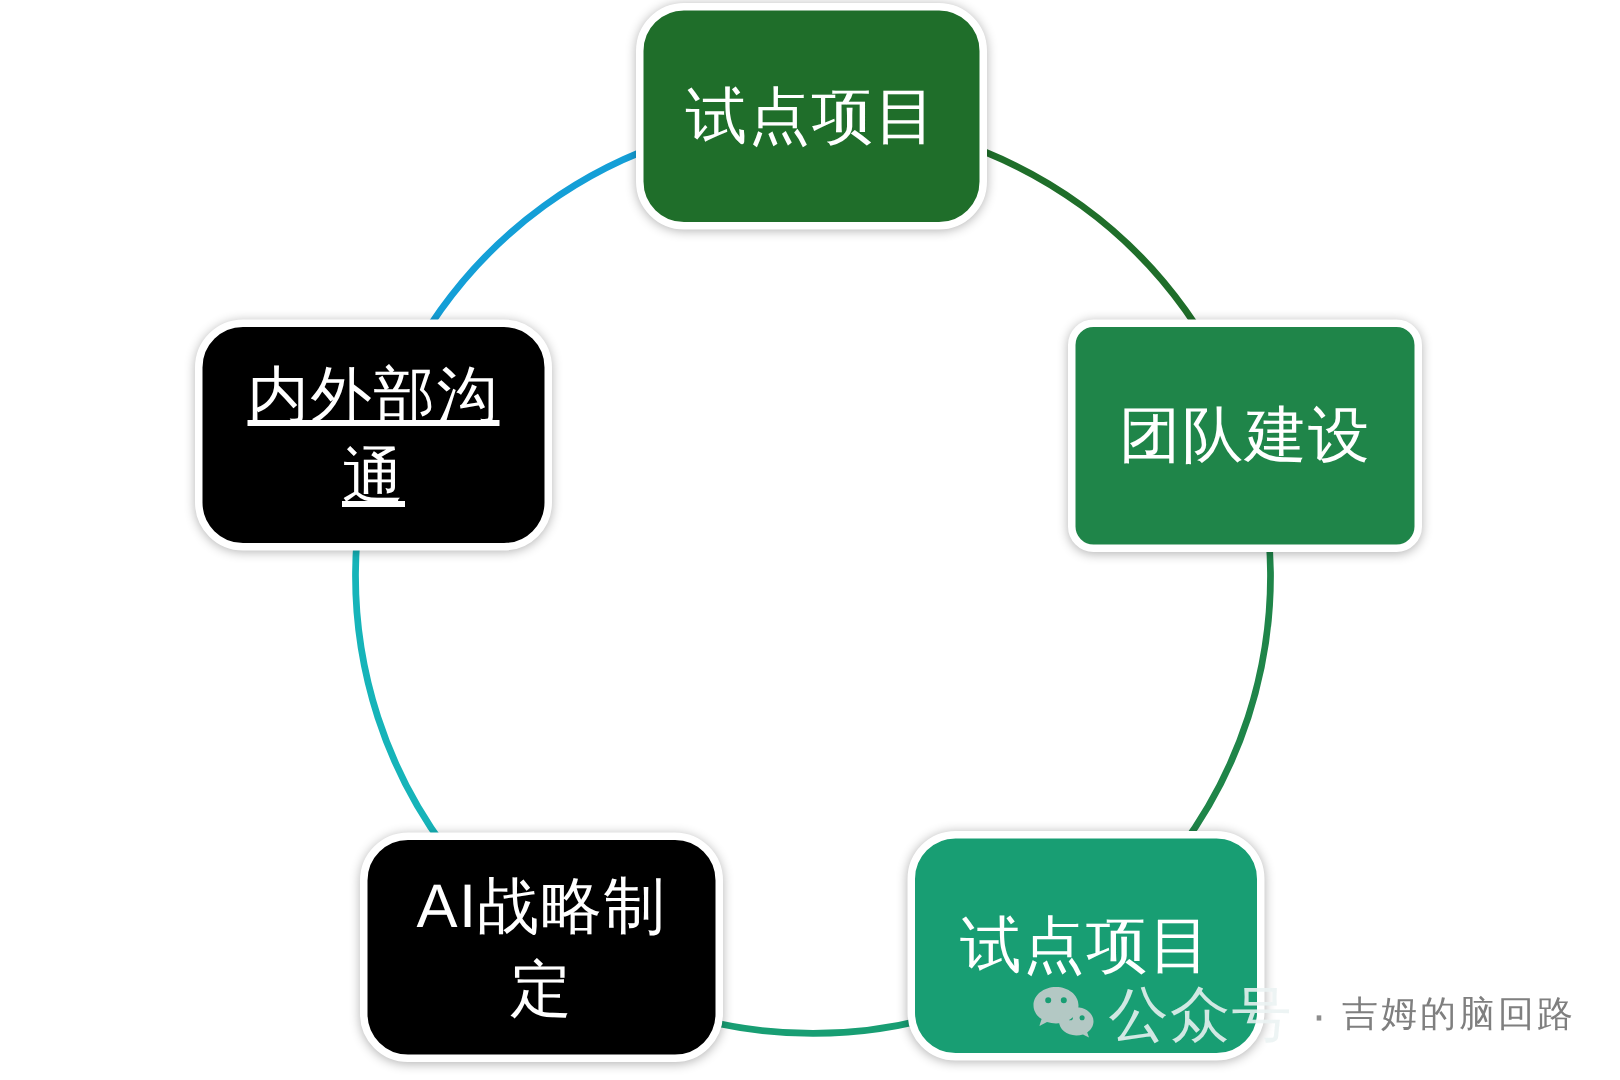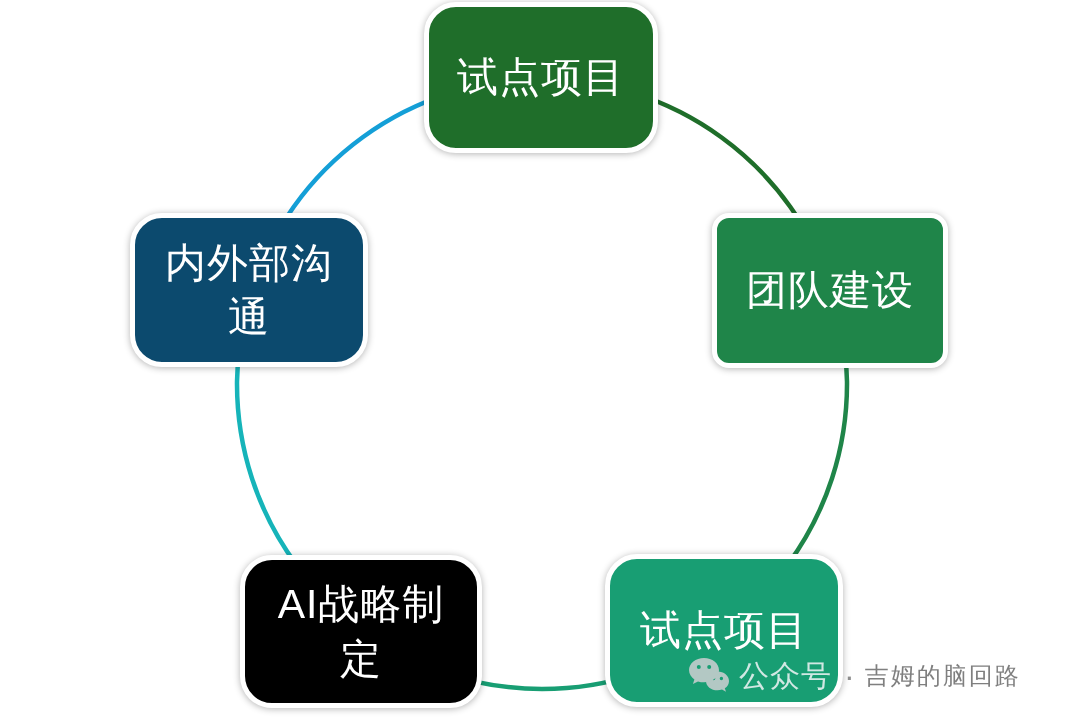--- a/index.html
+++ b/index.html
@@ -42,21 +42,21 @@
   .node-comms   {left:130px;top:213px;width:238px;height:154px;}
   .watermark{
     position:absolute;
     left:688px;top:654px;
     display:flex;align-items:center;
     height:44px;
     white-space:nowrap;
   }
   .wm-icon{width:42px;height:38px;margin-right:9px;opacity:0.88;}
   .wm-platform{
-    font-size:30px;
+    font-size:40px;
     color:rgba(235,242,242,0.88);
     letter-spacing:1px;
   }
   .wm-sep{
     font-size:32px;
     color:#8d8d8d;
     margin:0 10px 0 12px;
   }
   .wm-account{
     font-size:24px;
@@ -86,21 +86,21 @@
   </div>
 
   <div class="node node-training" style="background: rgb(24, 158, 115); color: rgb(255, 255, 255);">
     <div class="node-label">试点项目</div>
   </div>
 
   <div class="node node-strategy" style="background: #000000; color: rgb(255, 255, 255);">
     <div class="node-label">AI战略制定</div>
   </div>
 
-  <div class="node node-comms" style="background: #0c4a6e; color: rgb(255, 255, 255);">
+  <div class="node node-comms" style="background: #000000; color: rgb(255, 255, 255); text-decoration: underline;">
     <div class="node-label">内外部沟通</div>
   </div>
 
   <div class="watermark">
     <svg class="wm-icon" viewBox="0 0 42 38">
       <path fill="#c9ced0" fill-rule="evenodd" d="M16 1 C7.7 1 1 6.4 1 13.1 c0 3.8 2.1 7.1 5.4 9.3 L4.9 27 l5.1-2.6 c1.9 0.6 3.9 0.9 6 0.9 8.3 0 15-5.4 15-12.1 C31 6.4 24.3 1 16 1 Z
                M10.8 11.9 a2 2 0 1 1 0.01-4 2 2 0 0 1 -0.01 4 Z
                M21.2 11.9 a2 2 0 1 1 0.01-4 2 2 0 0 1 -0.01 4 Z"></path>
       <path fill="#c9ced0" fill-rule="evenodd" d="M29.5 14.5 c-6.4 0-11.5 4.2-11.5 9.4 0 5.2 5.1 9.4 11.5 9.4 1.6 0 3.1-0.3 4.5-0.7 L38 34.7 l-1.2-3.4 c2.6-1.7 4.2-4.3 4.2-7.4 0-5.2-5.1-9.4-11.5-9.4 Z
                M25.6 23.2 a1.7 1.7 0 1 1 0.01-3.4 1.7 1.7 0 0 1 -0.01 3.4 Z

